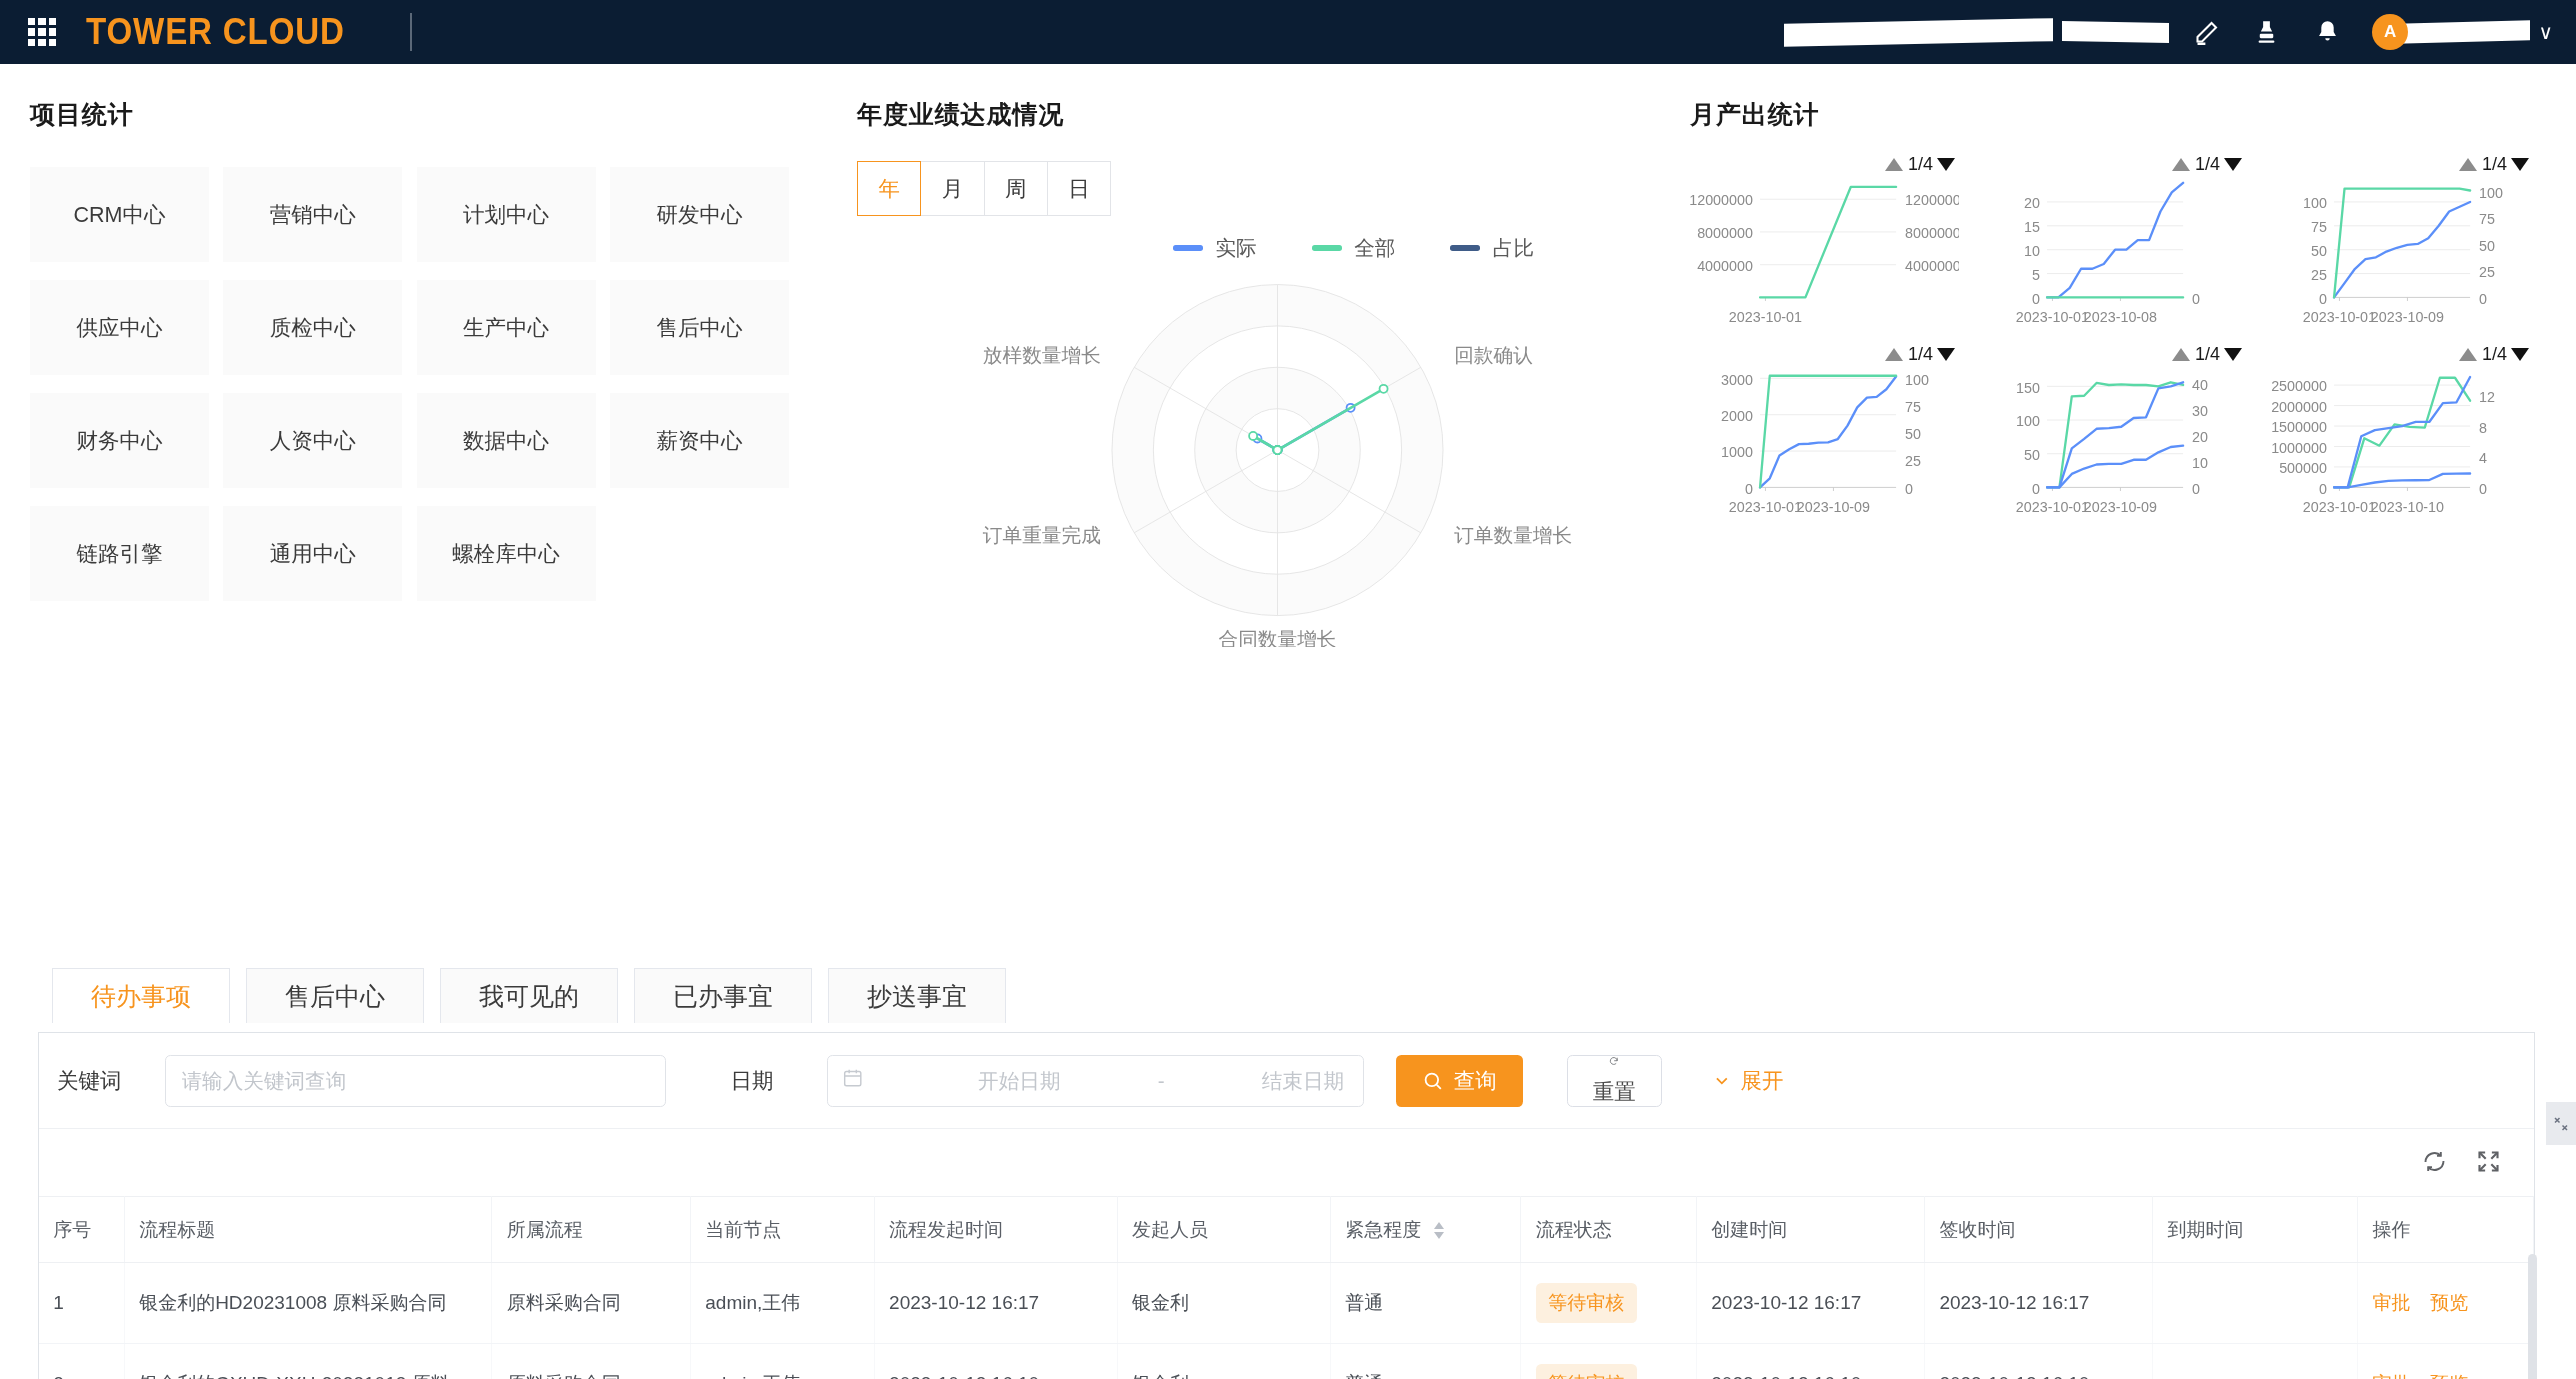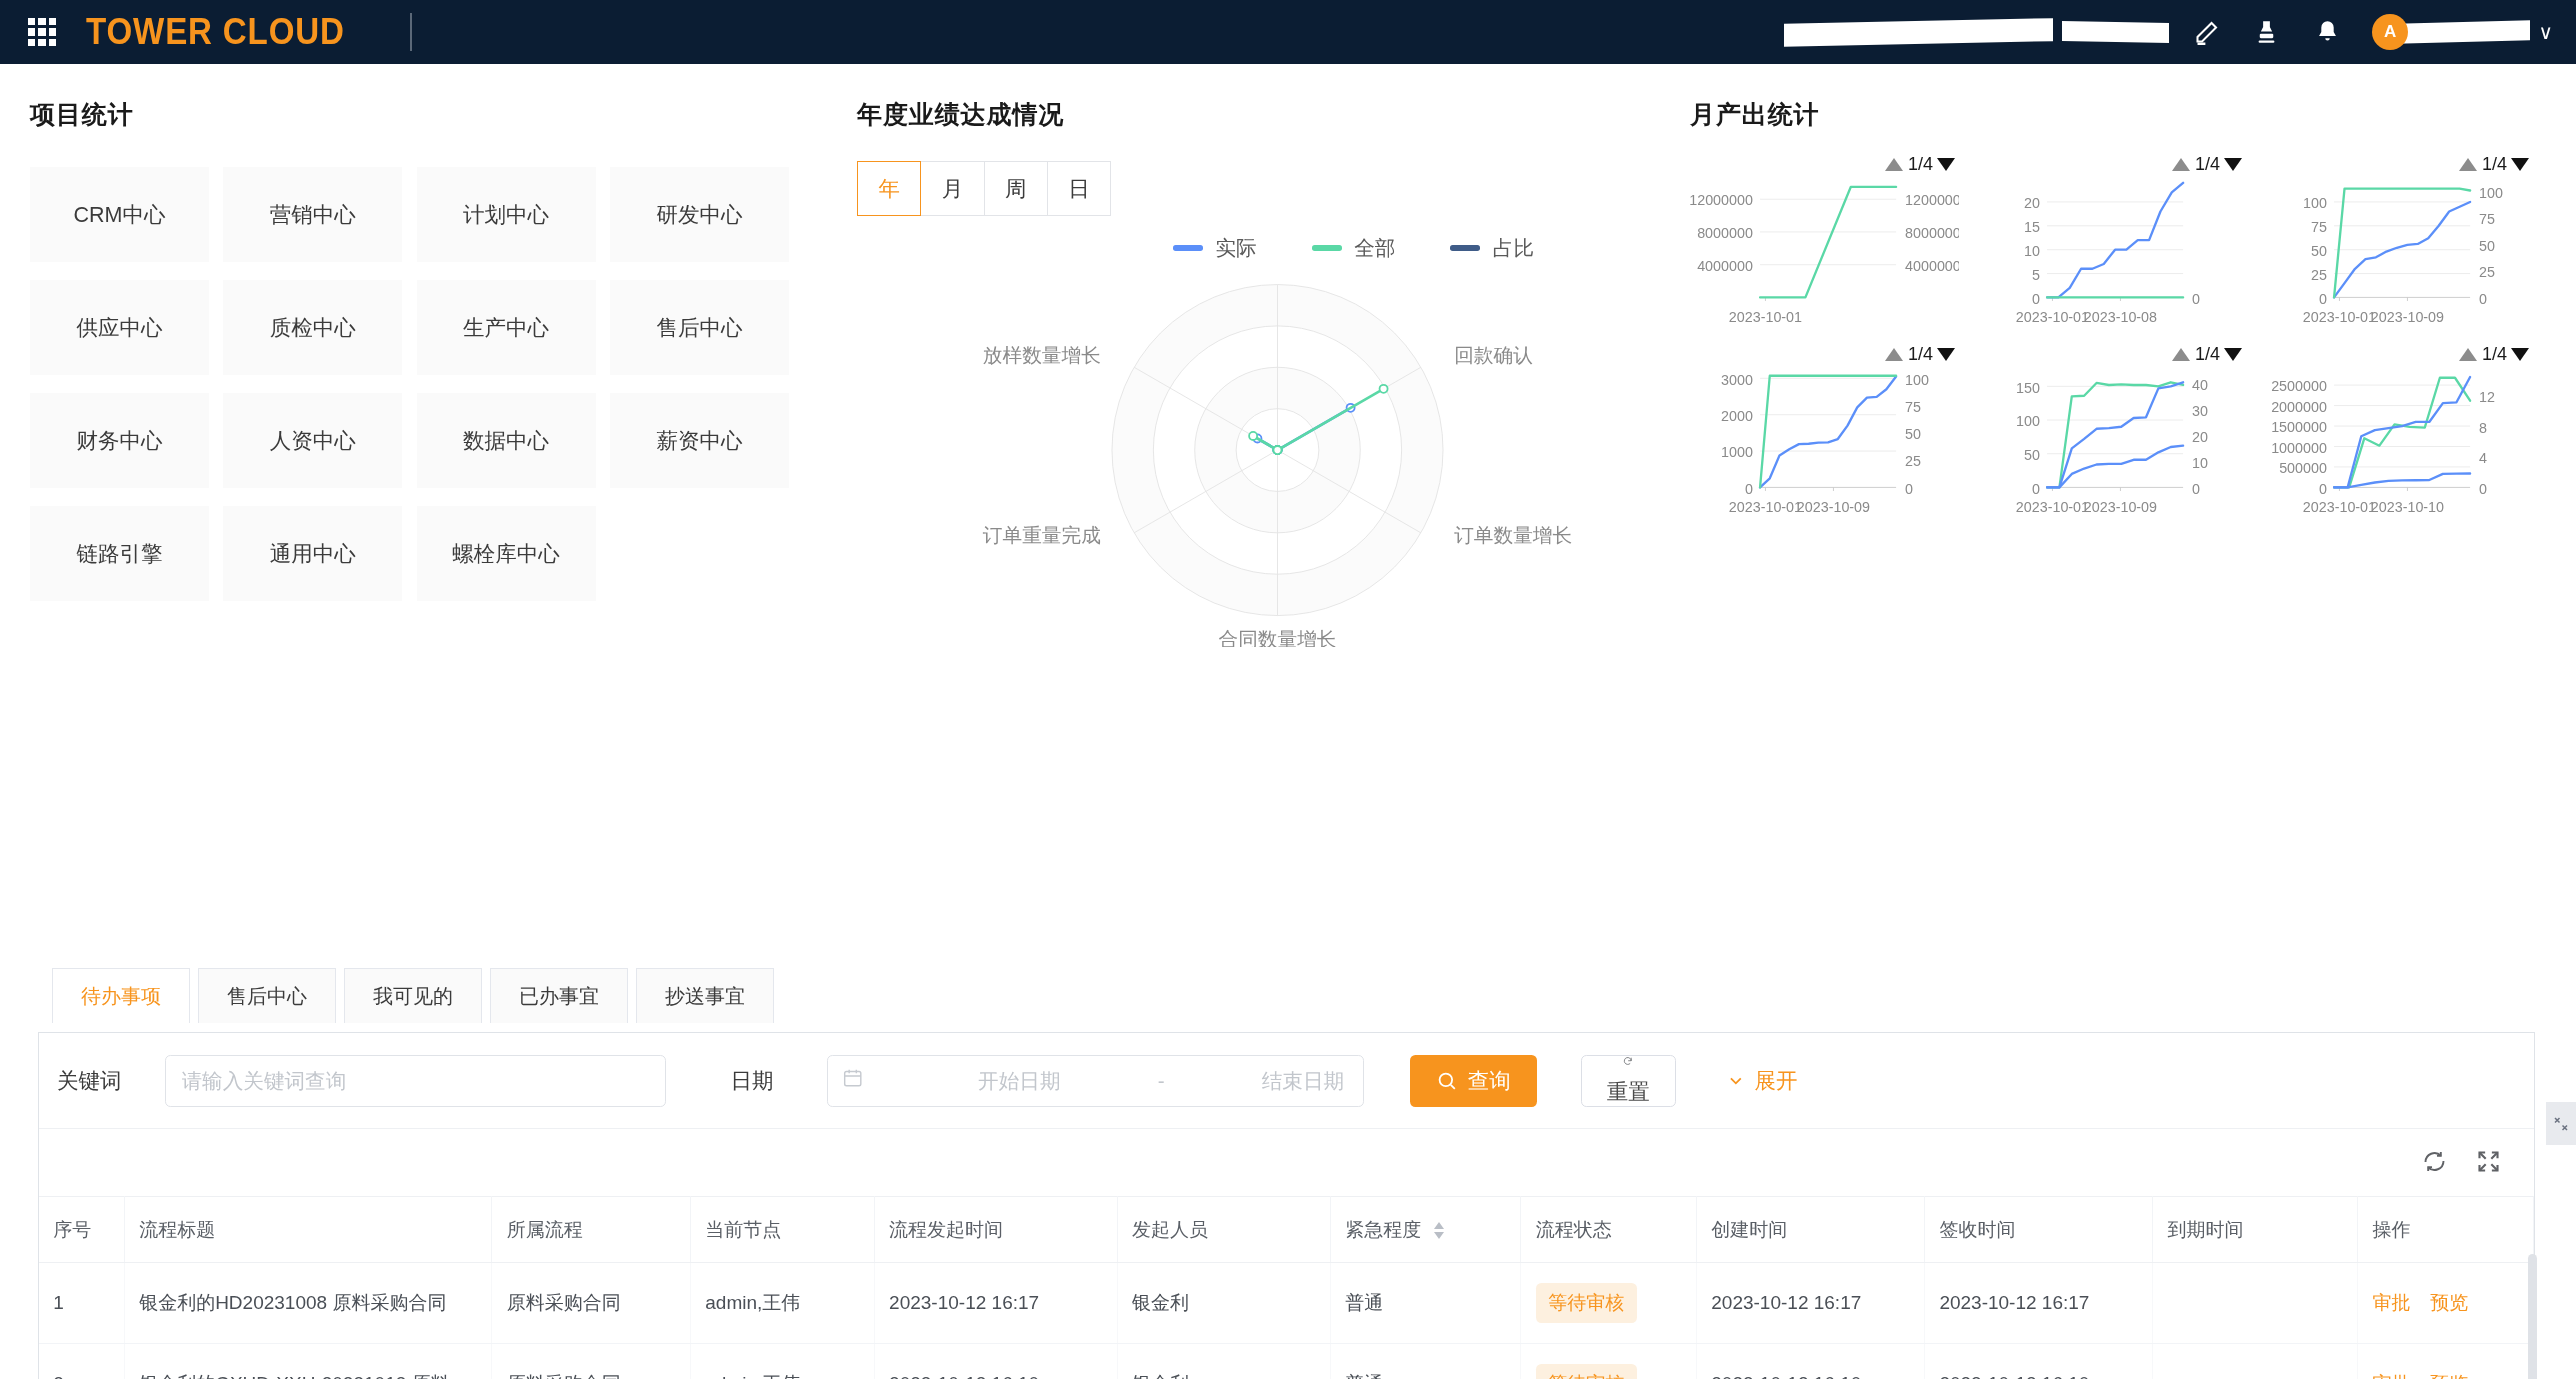--- a/index.html
+++ b/index.html
@@ -115,24 +115,24 @@
     display: flex; align-items: center; gap: 4.5px;
     font-size: 18px; color: #1b1b1b;
     z-index: 3;
   }
   .tri-up { width:0; height:0; border-left:9.8px solid transparent; border-right:9.8px solid transparent; border-bottom:13.4px solid #8c8c8c; cursor:pointer; }
   .tri-down { width:0; height:0; border-left:9.8px solid transparent; border-right:9.8px solid transparent; border-top:13.4px solid #111; cursor:pointer; }
 
   
   .tabs { position: absolute; left: 52px; top: 904px; display: flex; }
   .tab {
-    height: 55px; padding: 0 28px;
+    height: 55px; padding: 0 38px;
     display: flex; align-items: center; justify-content: center;
-    font-size: 20px; color: #3b3b3b; background: #fafafa;
-    border: 0.9px solid #e4e7ed; border-bottom: none; margin-right: 8px;
+    font-size: 25px; color: #3b3b3b; background: #fafafa;
+    border: 0.9px solid #e4e7ed; border-bottom: none; margin-right: 16px;
     cursor: pointer;
   }
   .tab.active { background: #fff; color: #f7941e; }
 
   .filter-card {
     position: absolute; left: 38px; top: 968px;
     width: 2497px; height: 358px;
     background: #fff; border: 0.9px solid #dfe3e8;
   }
   .filter-row { display: flex; align-items: center; height: 95px; padding: 0 18px; gap: 27px; }
@@ -155,21 +155,21 @@
     flex: 1; border: none; outline: none; font-size: 20.6px; color:#3b3b3b;
     text-align: center; background: transparent;
   }
   .date-part::placeholder { color: #c2c6cc; }
   .date-dash { color: #c2c6cc; font-size: 20.6px; padding: 0 5.4px; }
   .btn {
     height: 52px; border-radius: 5.4px; display: inline-flex; align-items: center;
     justify-content: center; gap: 10.7px; font-size: 21.5px; cursor: pointer;
     padding: 0 25px; border: 0.9px solid transparent;
   }
-  .btn-primary { background: #f7941e; color: #fff; margin-left: 19px; }
+  .btn-primary { background: #f7941e; color: #fff; margin-left: 5px; }
   .btn-default { background: #fff; color: #4a4a4a; border: 0.9px solid #dcdfe6; margin-left: 17px; flex-direction: column; }
   .btn-link { color: #f7941e; font-size: 21.5px; margin-left: 23px; cursor: pointer; display:flex; align-items:center; gap:9px; }
 
   .tool-row {
     display:flex; align-items:center; justify-content:flex-end;
     gap: 27px; height: 68px; padding-right: 32px;
     border-top: 0.9px solid #eef0f3;
   }
   .tool-ico { cursor: pointer; }
 

